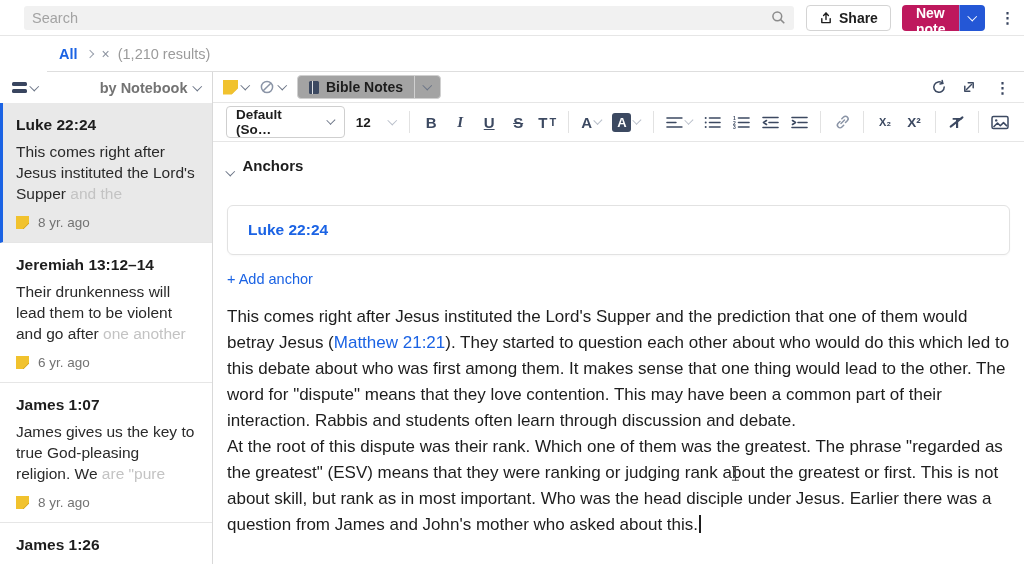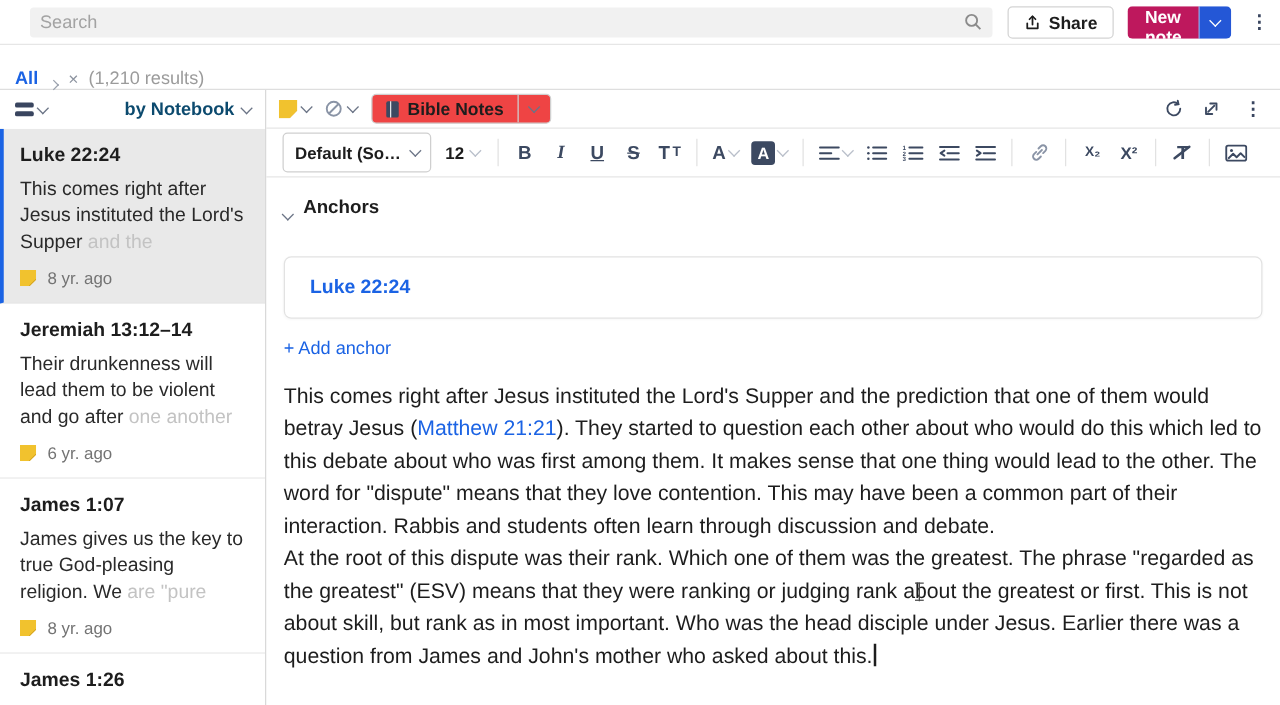--- a/index.html
+++ b/index.html
@@ -25,40 +25,40 @@
                font-size:14px; font-weight:700; color:#1d1d1d; cursor:pointer; }
   .btn-new { height:26px; display:flex; align-items:stretch; border-radius:4px; overflow:hidden; cursor:pointer; }
   .btn-new .main { background:#be185d; color:#fff; font-size:14px; font-weight:700;
                    display:flex; align-items:center; padding:0 14px; }
   .btn-new .arrow { background:#2457d6; border-left:1px solid rgba(255,255,255,.35);
                     display:flex; align-items:center; padding:0 9px; }
   .kebab { font-size:15px; font-weight:700; color:#39455f; letter-spacing:0; line-height:1;
            cursor:pointer; padding:2px 4px; }
 
   
-  .filterbar { height:36px; display:flex; align-items:flex-end; gap:8px; padding:0 12px;
-               border-bottom:1px solid #dedede; font-size:14.5px; }
+  .filterbar { height:36px; display:flex; align-items:center; gap:8px; padding:0 12px;
+               border-bottom:1px solid #dedede; font-size:14.5px;margin-left:47px; }
   .lnk { color:#1b63e4; }
   .filterbar .all { font-weight:700; cursor:pointer; }
   .crumb-sep { width:6px; height:6px; border-right:1.6px solid #9aa1ad; border-bottom:1.6px solid #9aa1ad;
                transform:rotate(-45deg); margin:0 1px; }
   .chip-x { color:#8d94a0; font-size:14px; cursor:pointer; }
   .chip-label { font-weight:700; }
   .results { color:#9b9b9b; }
 
   
   .content { display:flex; height:492px; }
   .sidebar { width:213px; border-right:1px solid #d9d9d9; display:flex; flex-direction:column; }
   .sb-header { height:31px; flex:0 0 31px; display:flex; align-items:center; justify-content:space-between; padding:0 12px; }
   .density { display:flex; align-items:center; gap:4px; cursor:pointer; }
   .density .bars { width:15px; height:11px; display:flex; flex-direction:column; justify-content:space-between; }
   .density .bars i { height:4.4px; background:#39455f; border-radius:1.5px; display:block; }
   .chev { width:6.5px; height:6.5px; border-right:1.6px solid #6b7486; border-bottom:1.6px solid #6b7486;
           transform:rotate(45deg); display:inline-block; margin-top:-3px; }
-  .sortby { display:flex; align-items:center; gap:6px; font-size:14.5px; font-weight:700; color:#0c4a6e; cursor:pointer; }
+  .sortby { display:flex; align-items:center; gap:6px; font-size:14.5px; font-weight:700; color:#737373; cursor:pointer; }
 
   .sb-list { flex:1; overflow:hidden; }
   .note-item { padding:13px 16px 12px 16px; border-bottom:1px solid #e6e6e6; cursor:pointer; background:#fff; }
   .note-item.selected { background:#e9e9e9; border-left:3px solid #1b63e4; padding-left:13px; }
   .note-title { font-size:15.5px; font-weight:700; color:#1d1d1d; margin-bottom:7px; }
   .note-preview { font-size:15.5px; line-height:21px; color:#2a2a2a; max-height:63px; overflow:hidden; }
   .note-preview .fade { color:#c3c3c3; }
   .note-meta { display:flex; align-items:center; gap:9px; margin-top:11px; }
   .age { font-size:13.5px; color:#737373; }
 
@@ -67,34 +67,34 @@
   .sticky:after { content:""; position:absolute; right:0; bottom:0; width:6.3px; height:6.3px;
                   background:#cf9d1c; clip-path:polygon(0 100%,100% 0,100% 100%); }
   .sticky.sm { width:13px; height:13px; }
 
   
   .main { flex:1; display:flex; flex-direction:column; min-width:0; }
   .nh { height:31px; flex:0 0 31px; display:flex; align-items:center; gap:10px; padding:0 10px;
         border-bottom:1px solid #e6e6e6; }
   .iconchev { display:flex; align-items:center; gap:4px; cursor:pointer; }
   .split-btn { display:flex; align-items:stretch; height:24px; border:1px solid #d0d0d0; border-radius:4px;
-               overflow:hidden; background:#ef4444; cursor:pointer; margin-left:2px; }
+               overflow:hidden; background:#a3a3a3; cursor:pointer; margin-left:2px; }
   .split-btn .seg1 { display:flex; align-items:center; gap:7px; padding:0 11px; font-size:14px; font-weight:700; color:#1d1d1d; }
   .split-btn .seg2 { display:flex; align-items:center; padding:0 9px; border-left:1px solid #d0d0d0; }
   .book { width:10px; height:13px; background:#3c4961; border-radius:1.5px; position:relative; display:inline-block; }
   .book:after { content:""; position:absolute; left:2.5px; top:0; bottom:0; width:1.4px; background:#fff; opacity:.85; }
   .nh-right { margin-left:auto; display:flex; align-items:center; gap:15px; }
   .icon-btn { cursor:pointer; display:flex; align-items:center; }
 
   
   .fmtbar { height:39px; flex:0 0 39px; display:flex; align-items:center; gap:7px; padding:0 13px;
             border-bottom:1px solid #e6e6e6; color:#3c4961; }
   .dd-box { height:32px; border:1px solid #cfcfcf; border-radius:4px; display:flex; align-items:center;
             gap:8px; padding:0 9px; font-size:13.5px; font-weight:700; color:#1d1d1d; cursor:pointer; }
-  .dd-plain { display:flex; align-items:center; gap:6px; font-size:13.5px; font-weight:700; color:#1d1d1d;
+  .dd-plain { display:flex; align-items:center; gap:18px; font-size:13.5px; font-weight:700; color:#1d1d1d;
               padding:0 4px; cursor:pointer; }
   .fbtn { min-width:22px; height:24px; display:flex; align-items:center; justify-content:center;
           font-size:15px; font-weight:700; color:#3c4961; cursor:pointer; gap:3px; padding:0 2px; }
   .fbtn .it { font-style:italic; font-family:"Liberation Serif", serif; }
   .fbtn .un { text-decoration:underline; }
   .fbtn .st { text-decoration:line-through; }
   .fbtn .smallT { font-size:11px; margin-left:-1px; }
   .hl-box { width:19px; height:19px; background:#3c4961; color:#fff; border-radius:3px;
             display:flex; align-items:center; justify-content:center; font-size:13px; font-weight:700; }
   .vdiv { width:1px; height:22px; background:#e2e2e2; margin:0 3px; }

